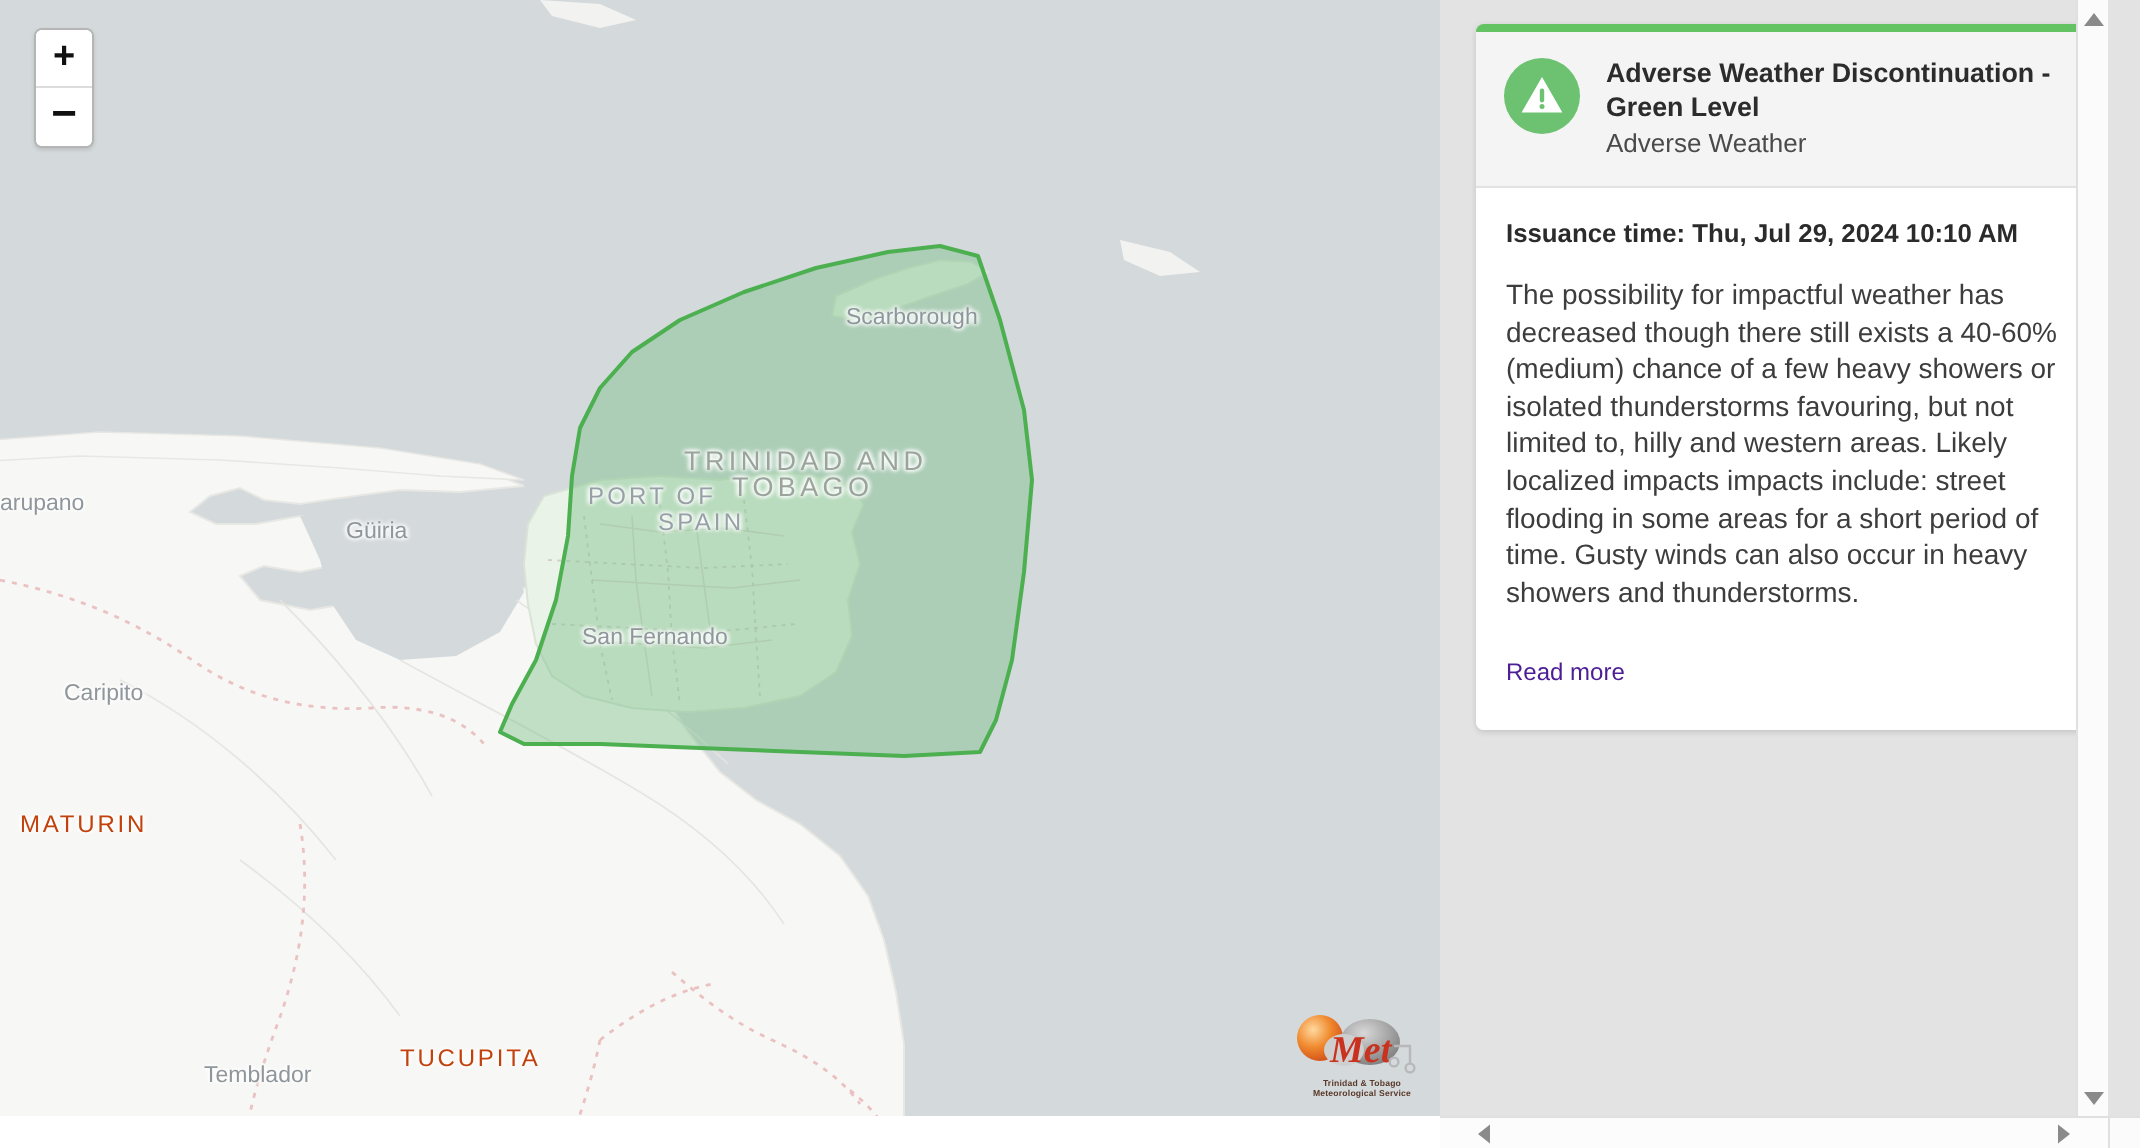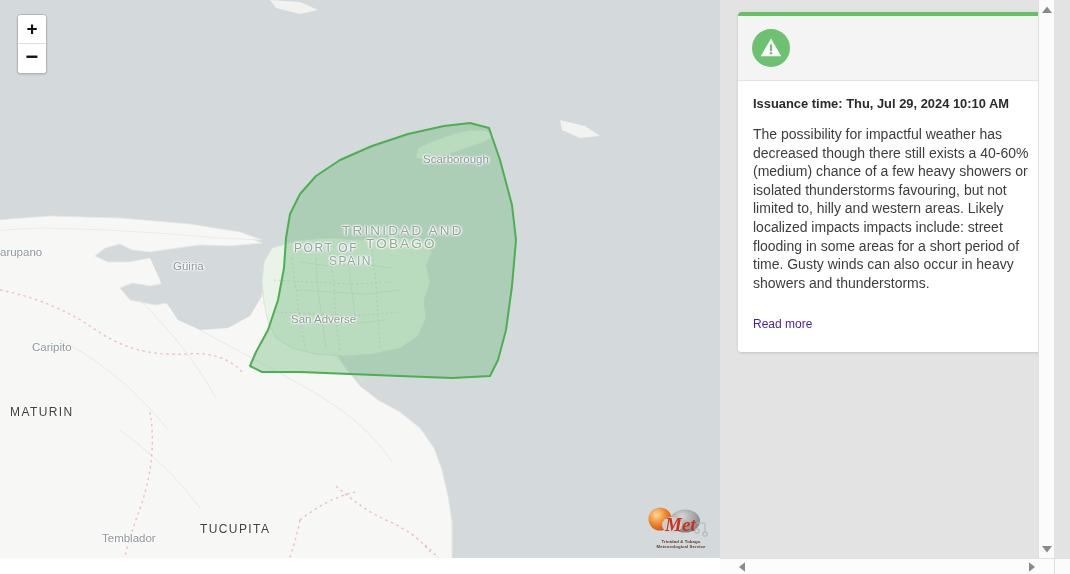--- a/index.html
+++ b/index.html
@@ -60,21 +60,21 @@
     position: absolute;
     white-space: nowrap;
     color: #8f969c;
     font-family: "Liberation Sans", sans-serif;
     pointer-events: none;
     text-shadow: 0 0 2px #fff, 0 0 3px #fff, 1px 0 2px #fff, -1px 0 2px #fff;
   }
   .mlabel.city   { font-size: 11.5px; }
   .mlabel.caps   { font-size: 12px; letter-spacing: 1.6px; color: #97a0a6; }
   .mlabel.country{ font-size: 13.5px; letter-spacing: 2.2px; color: #9aa49c; }
-  .mlabel.major  { font-size: 12px; letter-spacing: 1.4px; color: #404040; }
+  .mlabel.major  { font-size: 12px; letter-spacing: 1.4px; color: #c2410c; }
 
   
   #met-logo {
     position: absolute;
     left: 645px; top: 505px;
     width: 72px; height: 48px;
     z-index: 30;
   }
   #met-logo .logo-txt {
     position: absolute;
@@ -280,21 +280,21 @@
         <div class="mlabel city" style="left: 173px; top: 260px;">Güiria</div>
         <div class="mlabel city" style="left: 32px; top: 341px;">Caripito</div>
         <div class="mlabel major" style="left: 10px; top: 405px;">MATURIN</div>
         <div class="mlabel city" style="left: 102px; top: 532px;">Temblador</div>
         <div class="mlabel major" style="left: 200px; top: 522px;">TUCUPITA</div>
         <div class="mlabel city" style="left: 423px; top: 153px;">Scarborough</div>
         <div class="mlabel country" style="left: 342px; top: 223px;">TRINIDAD AND</div>
         <div class="mlabel country" style="left: 366px; top: 236px;">TOBAGO</div>
         <div class="mlabel caps" style="left: 294px; top: 241px;">PORT OF</div>
         <div class="mlabel caps" style="left: 305px; top: 254px; padding-left: 24px;">SPAIN</div>
-        <div class="mlabel city" style="left: 291px; top: 313px;">San Adverse</div>
+        <div class="mlabel city" style="left: 291px; top: 313px;">San Fernando</div>
       </div>
 
     <div id="met-logo">
       <svg width="72" height="34" viewBox="0 0 72 34" xmlns="http://www.w3.org/2000/svg">
         <defs>
           <radialGradient id="sunG" cx="35%" cy="32%" r="70%">
             <stop offset="0%" stop-color="#ffd9a0"></stop>
             <stop offset="55%" stop-color="#f08a2e"></stop>
             <stop offset="100%" stop-color="#d4541b"></stop>
           </radialGradient>
@@ -329,20 +329,24 @@
 
     <div id="alert-card">
 
       <div class="card-header">
         <svg class="warn-icon" viewBox="0 0 38 38" xmlns="http://www.w3.org/2000/svg">
           <circle cx="19" cy="19" r="19" fill="#6cc271"></circle>
           <path d="M19 9.5 L29.2 27.2 L8.8 27.2 Z" fill="#ffffff"></path>
           <rect x="17.9" y="15.2" width="2.2" height="7" rx="1.05" fill="#6cc271"></rect>
           <circle cx="19" cy="24.2" r="1.25" fill="#6cc271"></circle>
         </svg>
+        <div class="header-text">
+          <div class="card-title">Adverse Weather Discontinuation - Green Level</div>
+          <div class="card-subtitle">Adverse Weather</div>
+        </div>
       </div>
 
       <div class="card-body">
         <div class="issuance">
           <span class="ilabel">Issuance time:</span>
           <span>Thu, Jul 29, 2024 10:10 AM</span>
         </div>
         <p class="alert-text">The possibility for impactful weather has decreased though there still exists a 40-60% (medium) chance of a few heavy showers or isolated thunderstorms favouring, but not limited to, hilly and western areas. Likely localized impacts impacts include: street flooding in some areas for a short period of time. Gusty winds can also occur in heavy showers and thunderstorms.</p>
         <a class="read-more" href="#">Read more</a>
       </div>

